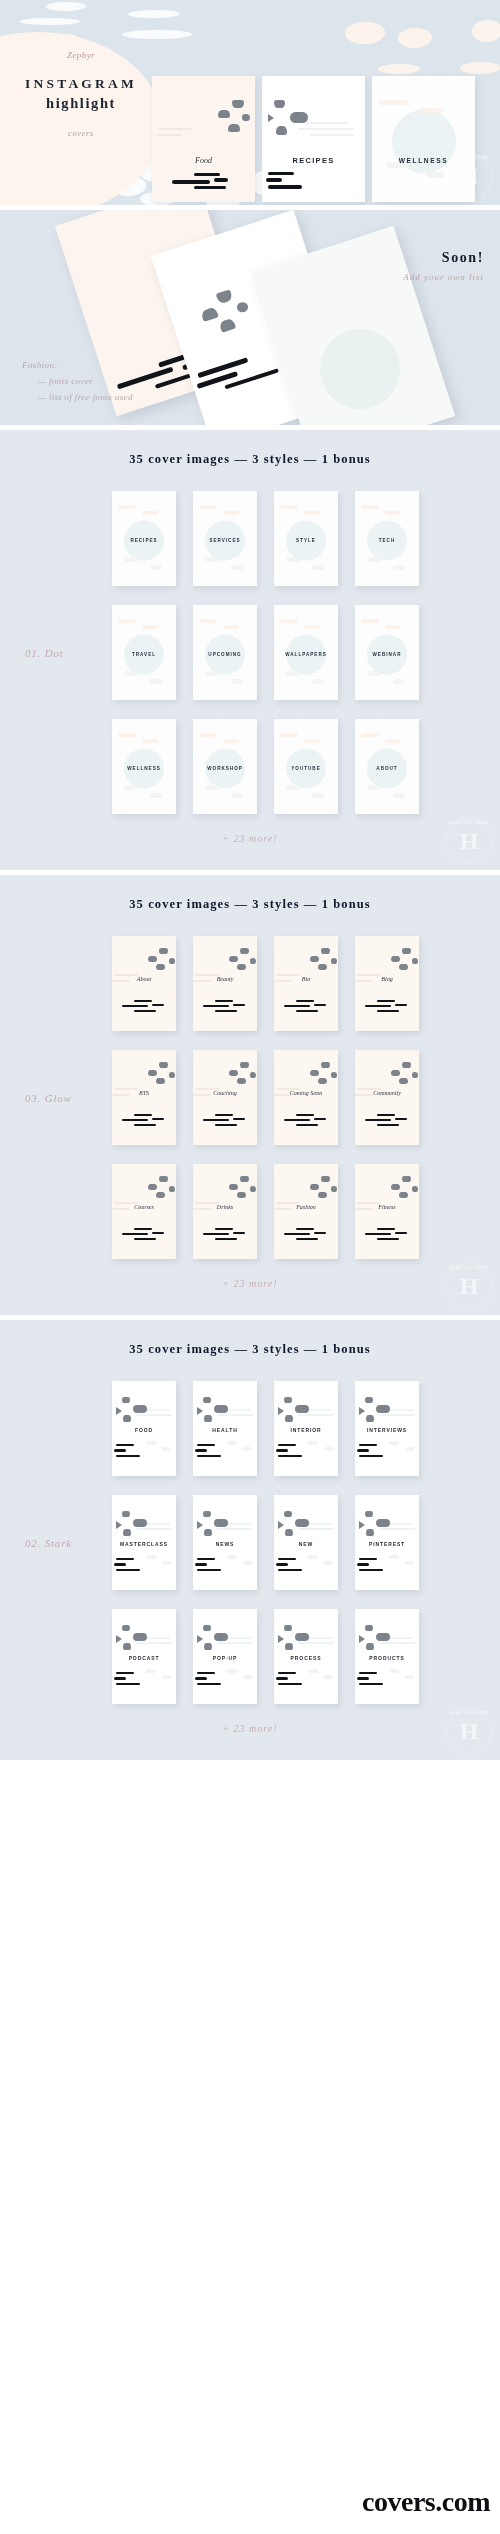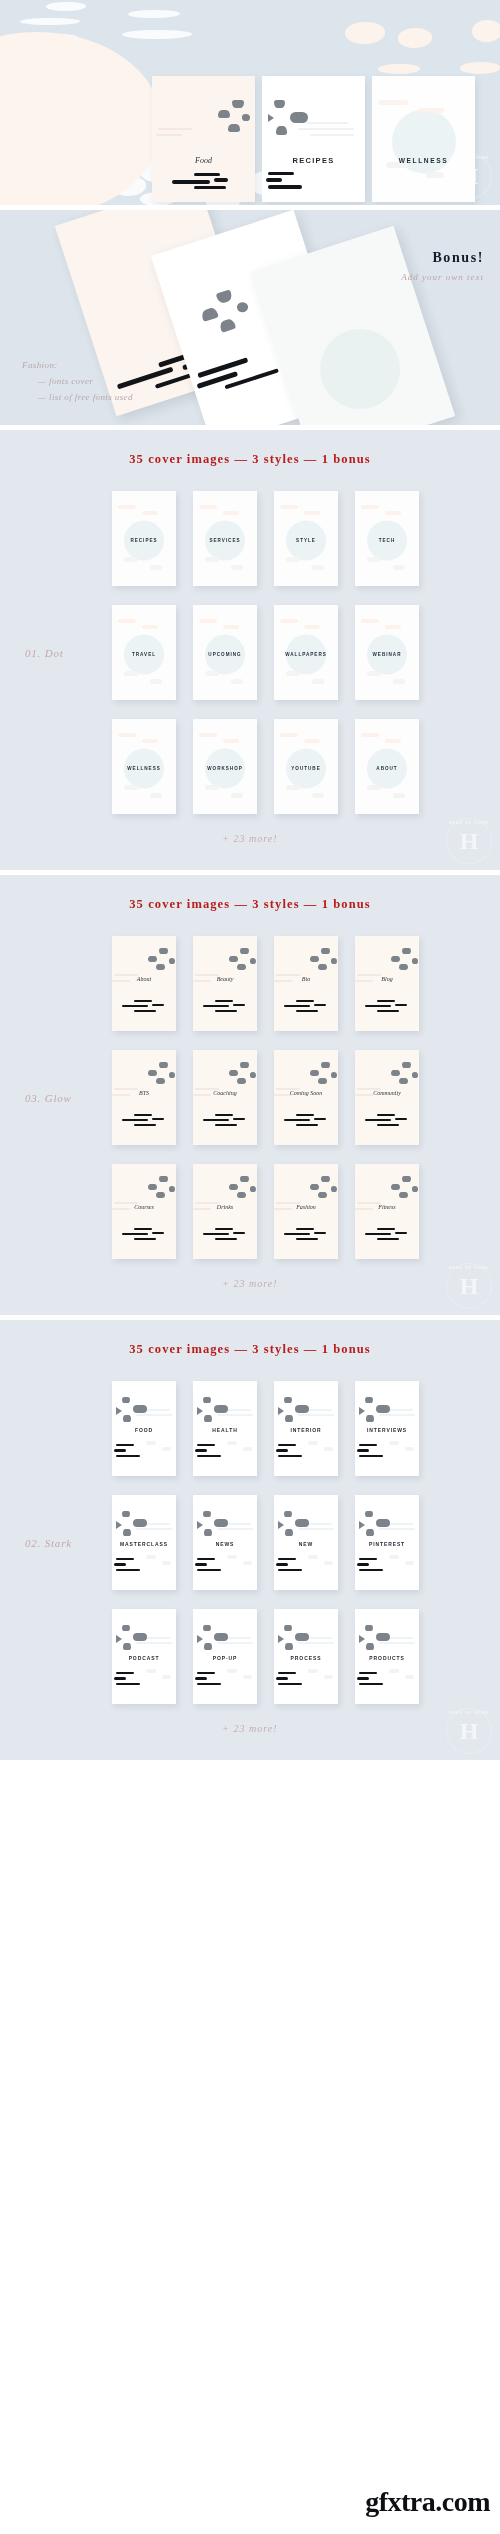--- a/index.html
+++ b/index.html
@@ -90,21 +90,21 @@
   .includes {
     position:absolute; left:22px; top:357px; font-style:italic; color:#b9a7ae;
     font-size:9px; line-height:16px; letter-spacing:.4px;
   }
   .includes .it2 { padding-left:16px; }
 
   
   .grid-sec { padding:22px 0 26px; }
   .grid-title {
     text-align:center; font-size:12.5px; font-weight:700; letter-spacing:1.1px;
-    color:#b91c1c; margin-bottom:24px;
+    color:#0f172a; margin-bottom:24px;
   }
   .grid-wrap { position:relative; }
   .style-label {
     position:absolute; left:25px; top:50%; transform:translateY(-50%);
     font-style:italic; font-size:11px; color:#c2a9ad; letter-spacing:.8px;
   }
   .rows { margin-left:112px; }
   .row { display:flex; gap:17px; margin-bottom:19px; }
   .cover {
     position:relative; width:64px; height:95px; background:#ffffff;
@@ -171,20 +171,26 @@
     <div class="blob" style="left:112px;top:176px;width:34px;height:20px;"></div>
     <div class="blob" style="left:176px;top:176px;width:28px;height:22px;"></div>
     <div class="blob" style="left:250px;top:170px;width:40px;height:26px;"></div>
     <div class="blob" style="left:210px;top:182px;width:26px;height:20px;"></div>
     <div class="blob" style="left:140px;top:192px;width:36px;height:14px;"></div>
     <div class="blob" style="left:206px;top:194px;width:34px;height:16px;"></div>
   </div>
 
   <div class="hero-oval"></div>
 
+  <div class="hero-copy">
+    <div class="hero-brand">Zephyr</div>
+    <div class="hero-t1">INSTAGRAM</div>
+    <div class="hero-t2">highlight</div>
+    <div class="hero-sub">covers</div>
+  </div>
 
   <div class="hero-card hc-1">
     <div class="tex" style="left:6px;top:52px;width:34px;height:2px;background:#f3e7df;border-radius:2px;"></div>
     <div class="tex" style="left:4px;top:58px;width:26px;height:2px;background:#f3e7df;border-radius:2px;"></div>
     <div class="petals" style="left:52px;top:24px;width:44px;height:36px;">
       <div class="petal half" style="left:14px;top:10px;width:12px;height:8px;"></div>
       <div class="petal halfd" style="left:28px;top:0px;width:12px;height:8px;"></div>
       <div class="petal half" style="left:24px;top:24px;width:12px;height:8px;"></div>
       <div class="petal blobby" style="left:38px;top:14px;width:8px;height:7px;"></div>
     </div>
@@ -259,22 +265,22 @@
     </div>
     <div class="scrib" style="left:8px;top:126px;width:52px;height:5px;"></div>
     <div class="scrib" style="left:4px;top:136px;width:42px;height:5px;"></div>
     <div class="scrib" style="left:30px;top:146px;width:56px;height:4px;"></div>
   </div>
 
   <div class="tilt-card" style="left:278px;top:34px;width:150px;height:200px;background:#f7f9f9;transform:rotate(-18deg);">
     <div style="position:absolute;left:34px;top:86px;width:80px;height:80px;border-radius:50%;background:#e5edee;opacity:.75;"></div>
   </div>
 
-  <div class="bonus-title">Bonus!</div>
-  <div class="bonus-sub">Add your own text</div>
+  <div class="bonus-title">Soon!</div>
+  <div class="bonus-sub">Add your own list</div>
 </div>
 
 <div class="includes" style="z-index:30;">
   <div>Fashion:</div>
   <div class="it2">— fonts cover</div>
   <div class="it2">— list of free fonts used</div>
 </div>
 
 <div class="sec-gap"></div>
 
@@ -804,13 +810,13 @@
       </div>
       <div class="more">+ 23 more!</div>
       <div class="seal">
         <div class="ring"></div>
         <div class="seal-txt">HEAD OF HOME</div>
         <span>H</span>
       </div>
     </div>
   </div>
 
-<div class="gfx">gfxtra.com</div>
+<div class="gfx">covers.com</div>
 
 </body></html>

